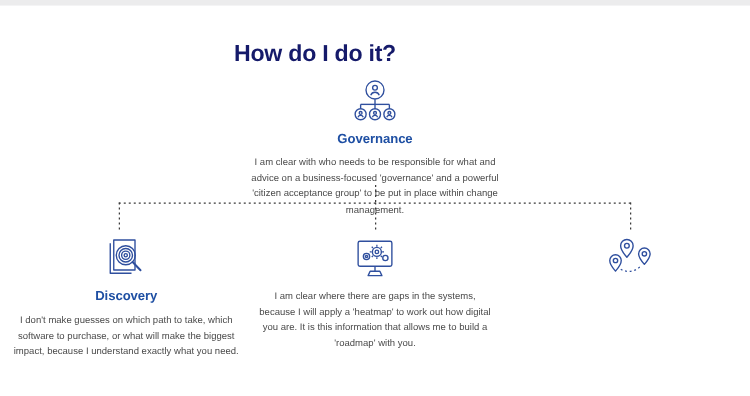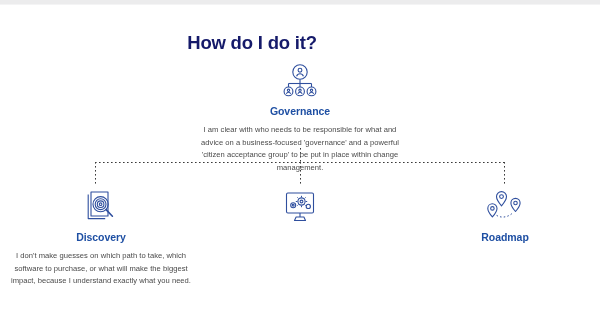--- a/index.html
+++ b/index.html
@@ -195,36 +195,36 @@
             <line x1="17.4" y1="15.6" x2="18.4" y2="14.6"></line>
             <line x1="24.6" y1="14.6" x2="25.6" y2="15.6"></line>
             <line x1="17.4" y1="7.4" x2="18.4" y2="8.4"></line>
           </g>
           <circle cx="13.2" cy="15.2" r="2.5"></circle>
           <circle cx="13.2" cy="15.2" r="0.9"></circle>
           <circle cx="28.3" cy="16.4" r="2.1"></circle>
         </g>
       </svg>
     </div>
+    <div class="node-body">I am clear where there are gaps in the systems, because I will apply a 'heatmap' to work out how digital you are. It is this information that allows me to  build a 'roadmap' with you.</div>
   </div>
 
   <div class="node" id="node-roadmap">
     <div class="node-icon">
       <svg width="42" height="34" viewBox="0 0 42 34">
         <g fill="none" stroke="#2f4f9e" stroke-width="1.1" stroke-linejoin="round">
 
           <path d="M17.5 1.6 a5 5 0 0 1 5 5 c0 3.6 -5 9.2 -5 9.2 s-5 -5.6 -5 -9.2 a5 5 0 0 1 5 -5 z"></path>
           <circle cx="17.5" cy="6.6" r="1.9"></circle>
 
           <path d="M31.5 8.4 a4.6 4.6 0 0 1 4.6 4.6 c0 3.3 -4.6 8.5 -4.6 8.5 s-4.6 -5.2 -4.6 -8.5 a4.6 4.6 0 0 1 4.6 -4.6 z"></path>
           <circle cx="31.5" cy="13" r="1.75"></circle>
 
           <path d="M8.4 13.8 a4.6 4.6 0 0 1 4.6 4.6 c0 3.3 -4.6 8.5 -4.6 8.5 s-4.6 -5.2 -4.6 -8.5 a4.6 4.6 0 0 1 4.6 -4.6 z"></path>
           <circle cx="8.4" cy="18.4" r="1.75"></circle>
 
           <path d="M12.6 25.4 C 18 28.6 25 27 29.4 22.2" stroke-dasharray="1.5 2.2" stroke-width="1"></path>
         </g>
       </svg>
     </div>
-    <div class="node-label">Roadmap</div>
   </div>
 
 </div>
 
 </body></html>

